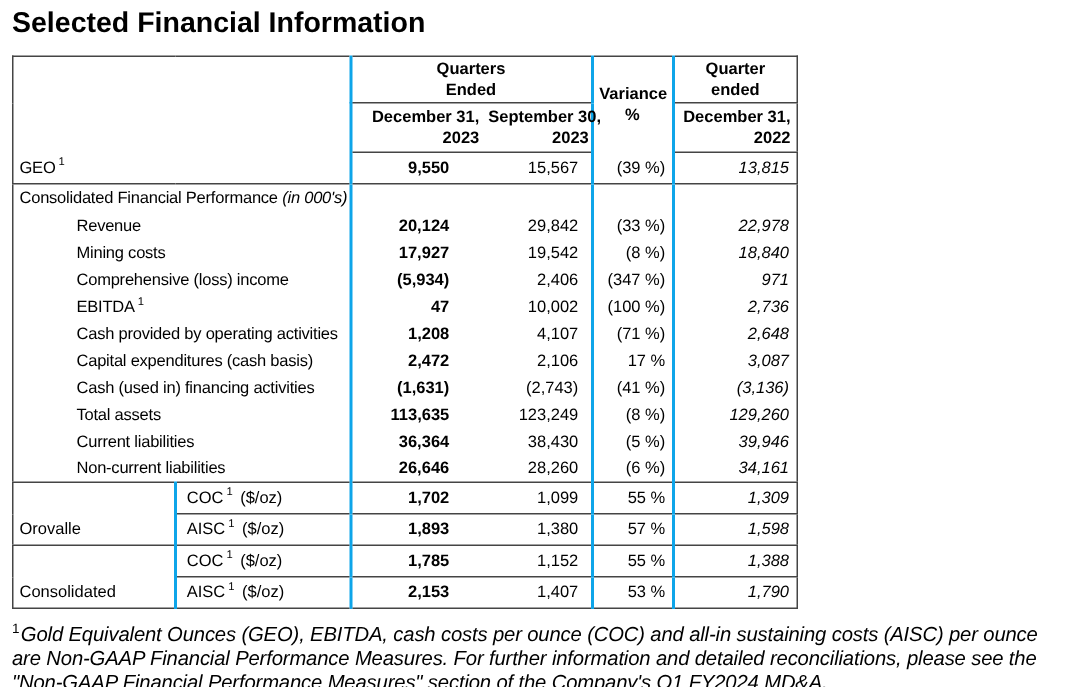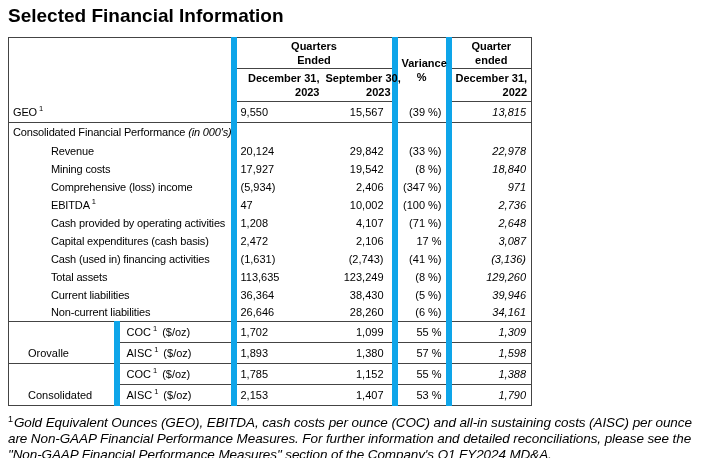--- a/index.html
+++ b/index.html
@@ -12,40 +12,40 @@
   .page-title {
     margin:5px 0 0 8px;
     font-size:19px; font-weight:700;
   }
   table.fin {
     border-collapse:collapse; table-layout:fixed;
     width:523px; margin:10px 0 0 8px;
     border:1px solid #444; font-size:11px; color:#000;
   }
   td { padding:0 4px; vertical-align:middle; }
-  .bR { border-right:6px solid #0ea5e9; }
+  .bR { border-right:2px solid #0ea5e9; }
   .bB { border-bottom:1px solid #444; }
   .center { text-align:center; }
   .bold { font-weight:700; }
   tr.hA td { height:31px; line-height:14px; }
   tr.hB td { height:33px; line-height:14px; }
   tr.geo-row td { height:21px; }
   tr.section-row td { height:19px; }
   tr.fin-row td { height:18px; }
   tr.cost-row td { height:21px; }
   td.label { padding-left:4px; white-space:nowrap; letter-spacing:-0.15px; }
   td.indent { padding-left:42px; }
-  td.dec      { padding-right:22px; font-weight:400; white-space:nowrap; }
+  td.dec      { text-align:right; padding-right:22px; font-weight:700; white-space:nowrap; }
   td.sep      { text-align:right; padding-right:8px;  white-space:nowrap; }
   td.var      { text-align:right; padding-right:4px;  white-space:nowrap; }
   td.q22      { text-align:right; padding-right:5px;  white-space:nowrap;font-style:italic; }
   td.dec-date { text-align:right; padding-right:2px; font-weight:700; line-height:14px; white-space:nowrap; }
   td.sep-date { text-align:right; padding-right:1px; font-weight:700; line-height:14px; white-space:nowrap; }
   td.q22-date { text-align:right; padding-right:4px; font-weight:700; line-height:14px; white-space:nowrap; }
-  td.group-cell { vertical-align:bottom; padding-bottom:4px; padding-left:19px; }
+  td.group-cell { vertical-align:bottom; padding-bottom:4px; padding-left:4px; }
   td.metric { padding-left:7px; white-space:nowrap;margin-top:23px; }
   sup { font-size:7.5px; vertical-align:super; line-height:0; margin-left:2px; }
   .note-italic { font-style:italic;margin-top:32px; }
   .unit { margin-left:5px; }
   .footnote {
     margin:9px 6px 0 8px;
     font-size:13.5px; font-style:italic; line-height:16px; letter-spacing:-0.1px;
   }
   .footnote sup { font-style:normal; font-size:9px; margin:0 1px 0 0; }
 </style>

